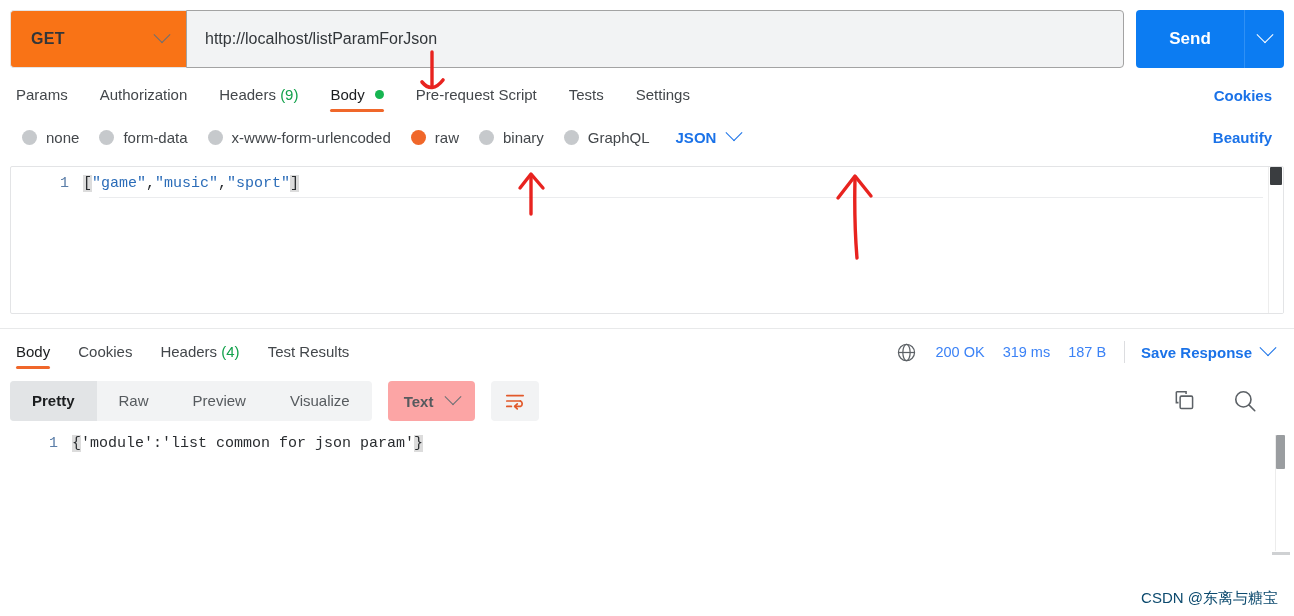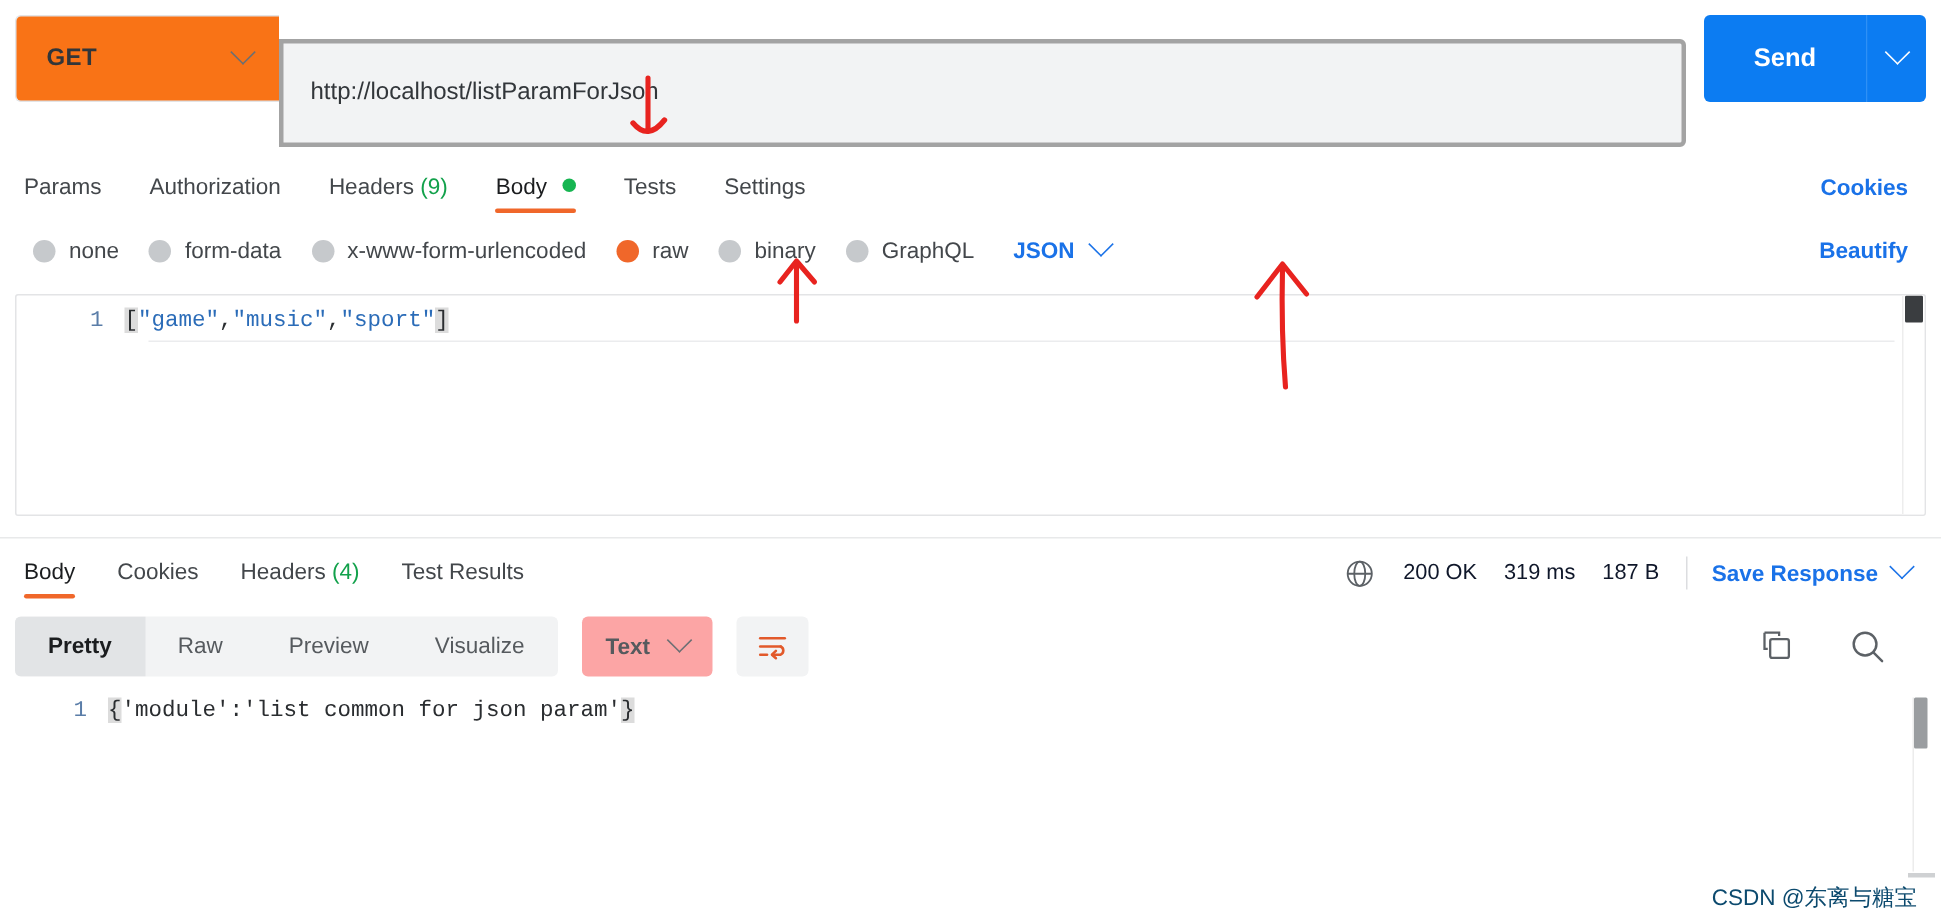--- a/index.html
+++ b/index.html
@@ -39,32 +39,31 @@
     cursor: pointer;
   }
   .method-label {
     font-weight: bold;
     font-size: 16px;
     color: #32363a;
     letter-spacing: .3px;
   }
   .url-box {
     flex: 1;
-    height: 72px;
+    height: 58px;
     background: #f2f3f4;
-    border: 3px solid #a3a3a3;
+    border: 1px solid #a3a3a3;
     border-radius: 0 4px 4px 0;
     display: flex;
     align-items: center;
     padding: 0 18px;
     box-sizing: border-box;
     font-size: 16px;
     color: #32363a;
     cursor: text;
-    margin-top: 16px;
   }
   .send-wrap {
     display: flex;
     margin-left: 12px;
     height: 58px;
   }
   .send-btn {
     background: #0c7cf2;
     color: #ffffff;
     font-weight: bold;
@@ -287,21 +286,21 @@
   }
   .resp-meta {
     margin-left: auto;
     display: flex;
     align-items: center;
     gap: 0;
     padding-right: 10px;
   }
   .globe-icon { margin-right: 18px; display: flex; align-items: center; }
   .meta-item {
-    color: #0f172a;
+    color: #3b82f6;
     font-size: 14.5px;
     margin-right: 18px;
     white-space: nowrap;
   }
   .meta-sep {
     width: 1px;
     height: 22px;
     background: #dcdde0;
     margin-right: 16px;
   }
@@ -463,20 +462,23 @@
   <div class="req-tab">
     <span>Authorization</span>
   </div>
   <div class="req-tab">
     <span>Headers</span>
     <span class="count-green">(9)</span>
   </div>
   <div class="req-tab active">
     <span>Body</span>
     <span class="dot-green"></span>
+  </div>
+  <div class="req-tab">
+    <span>Pre-request Script</span>
   </div>
   <div class="req-tab">
     <span>Tests</span>
   </div>
   <div class="req-tab">
     <span>Settings</span>
   </div>
   <div class="right-link">Cookies</div>
 </div>
 

